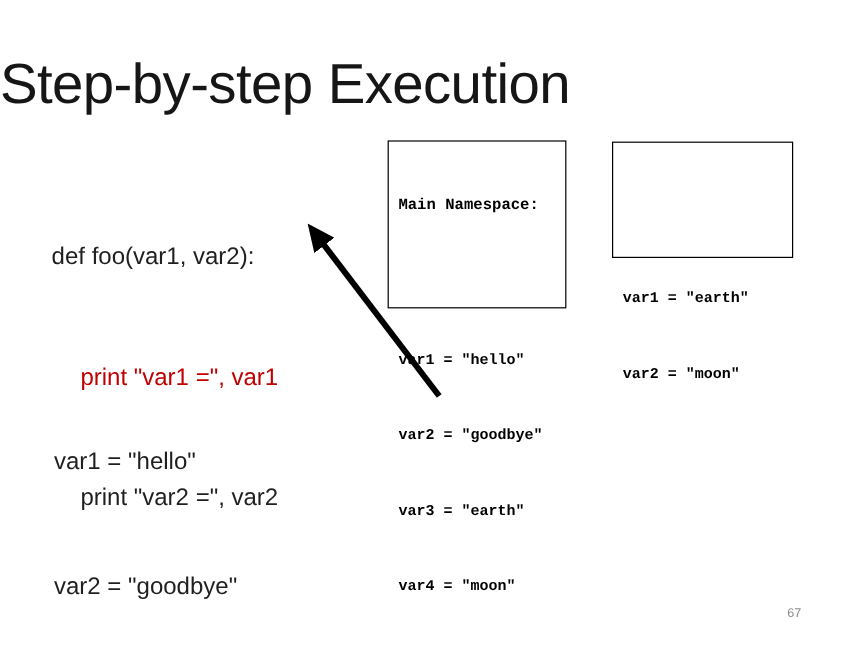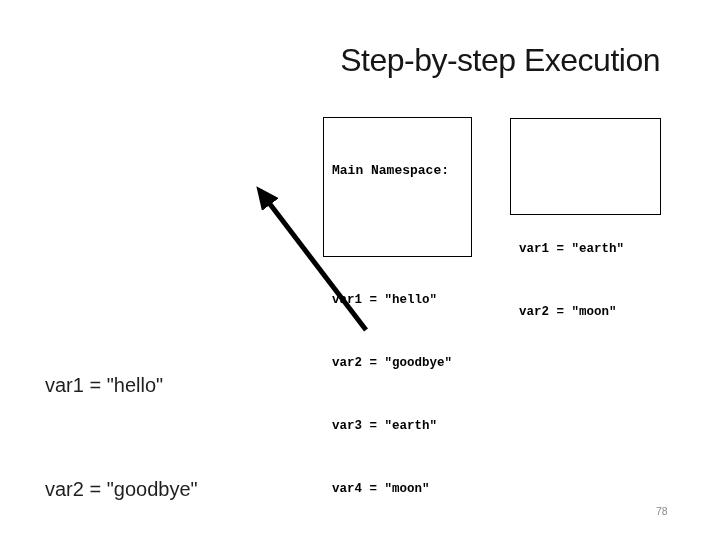--- a/index.html
+++ b/index.html
@@ -1,22 +1,22 @@
 <!DOCTYPE html>
 <html><head>
 <meta charset="utf-8">
 <style>
   html,body { margin:0; padding:0; background:#ffffff; }
   .slide {
     position:relative; width:720px; height:540px; background:#ffffff;
     font-family:"Liberation Sans", sans-serif; color:#1a1a1a; overflow:hidden;
   }
   .title {
-    position:absolute; top:42px; left:0; width:660px; text-align:right;
-    font-size:32px; letter-spacing:-0.5px; color:#161616; white-space:nowrap;
+    position:absolute; top:42px; left:0; width:660px; text-align:left;
+    font-size:47px; letter-spacing:-0.5px; color:#161616; white-space:nowrap;
   }
   .code { position:absolute; font-size:20px; color:#1f1f1f; white-space:pre; }
   .code-top  { left:43px; top:131px; line-height:33.5px; }
   .code-bottom { left:45px; top:299px; line-height:34.6px; }
   .code .indent { padding-left:24px; }
   .code .red { color:#c00000; }
   .ns-box {
     position:absolute; border:1px solid #000; box-sizing:border-box;
     background:#ffffff; font-family:"Liberation Mono", monospace;
     font-weight:bold; color:#000; padding:9px 8px; white-space:pre;
@@ -33,20 +33,25 @@
     position:absolute; left:656px; top:505px; font-size:10.5px; color:#8a8a8a;
   }
 </style>
 </head>
 <body>
 
 <div class="slide">
 
   <div class="title">Step-by-step Execution</div>
 
+  <div class="code code-top">
+    <div class="code-line">def foo(var1, var2):</div>
+    <div class="code-line indent red">print "var1 =", var1</div>
+    <div class="code-line indent">print "var2 =", var2</div>
+  </div>
 
   <div class="ns-box ns-main">
     <div class="ns-header">Main Namespace:</div>
     <div class="ns-entries">
       <div>var1 = "hello"</div>
       <div>var2 = "goodbye"</div>
       <div>var3 = "earth"</div>
       <div>var4 = "moon"</div>
     </div>
   </div>
@@ -70,15 +75,15 @@
   <svg class="arrow-svg" viewBox="0 0 720 540" xmlns="http://www.w3.org/2000/svg">
     <defs>
       <marker id="ah" markerWidth="4.6" markerHeight="4.2" refX="3.4" refY="2.1" orient="auto">
         <path d="M0,0 L4.6,2.1 L0,4.2 z" fill="#000"></path>
       </marker>
     </defs>
     <line x1="366" y1="330" x2="260" y2="191" stroke="#000" stroke-width="5" marker-end="url(#ah)"></line>
   </svg>
 
 
-  <div class="page-number">78</div>
+  <div class="page-number">67</div>
 
 </div>
 
 </body></html>

